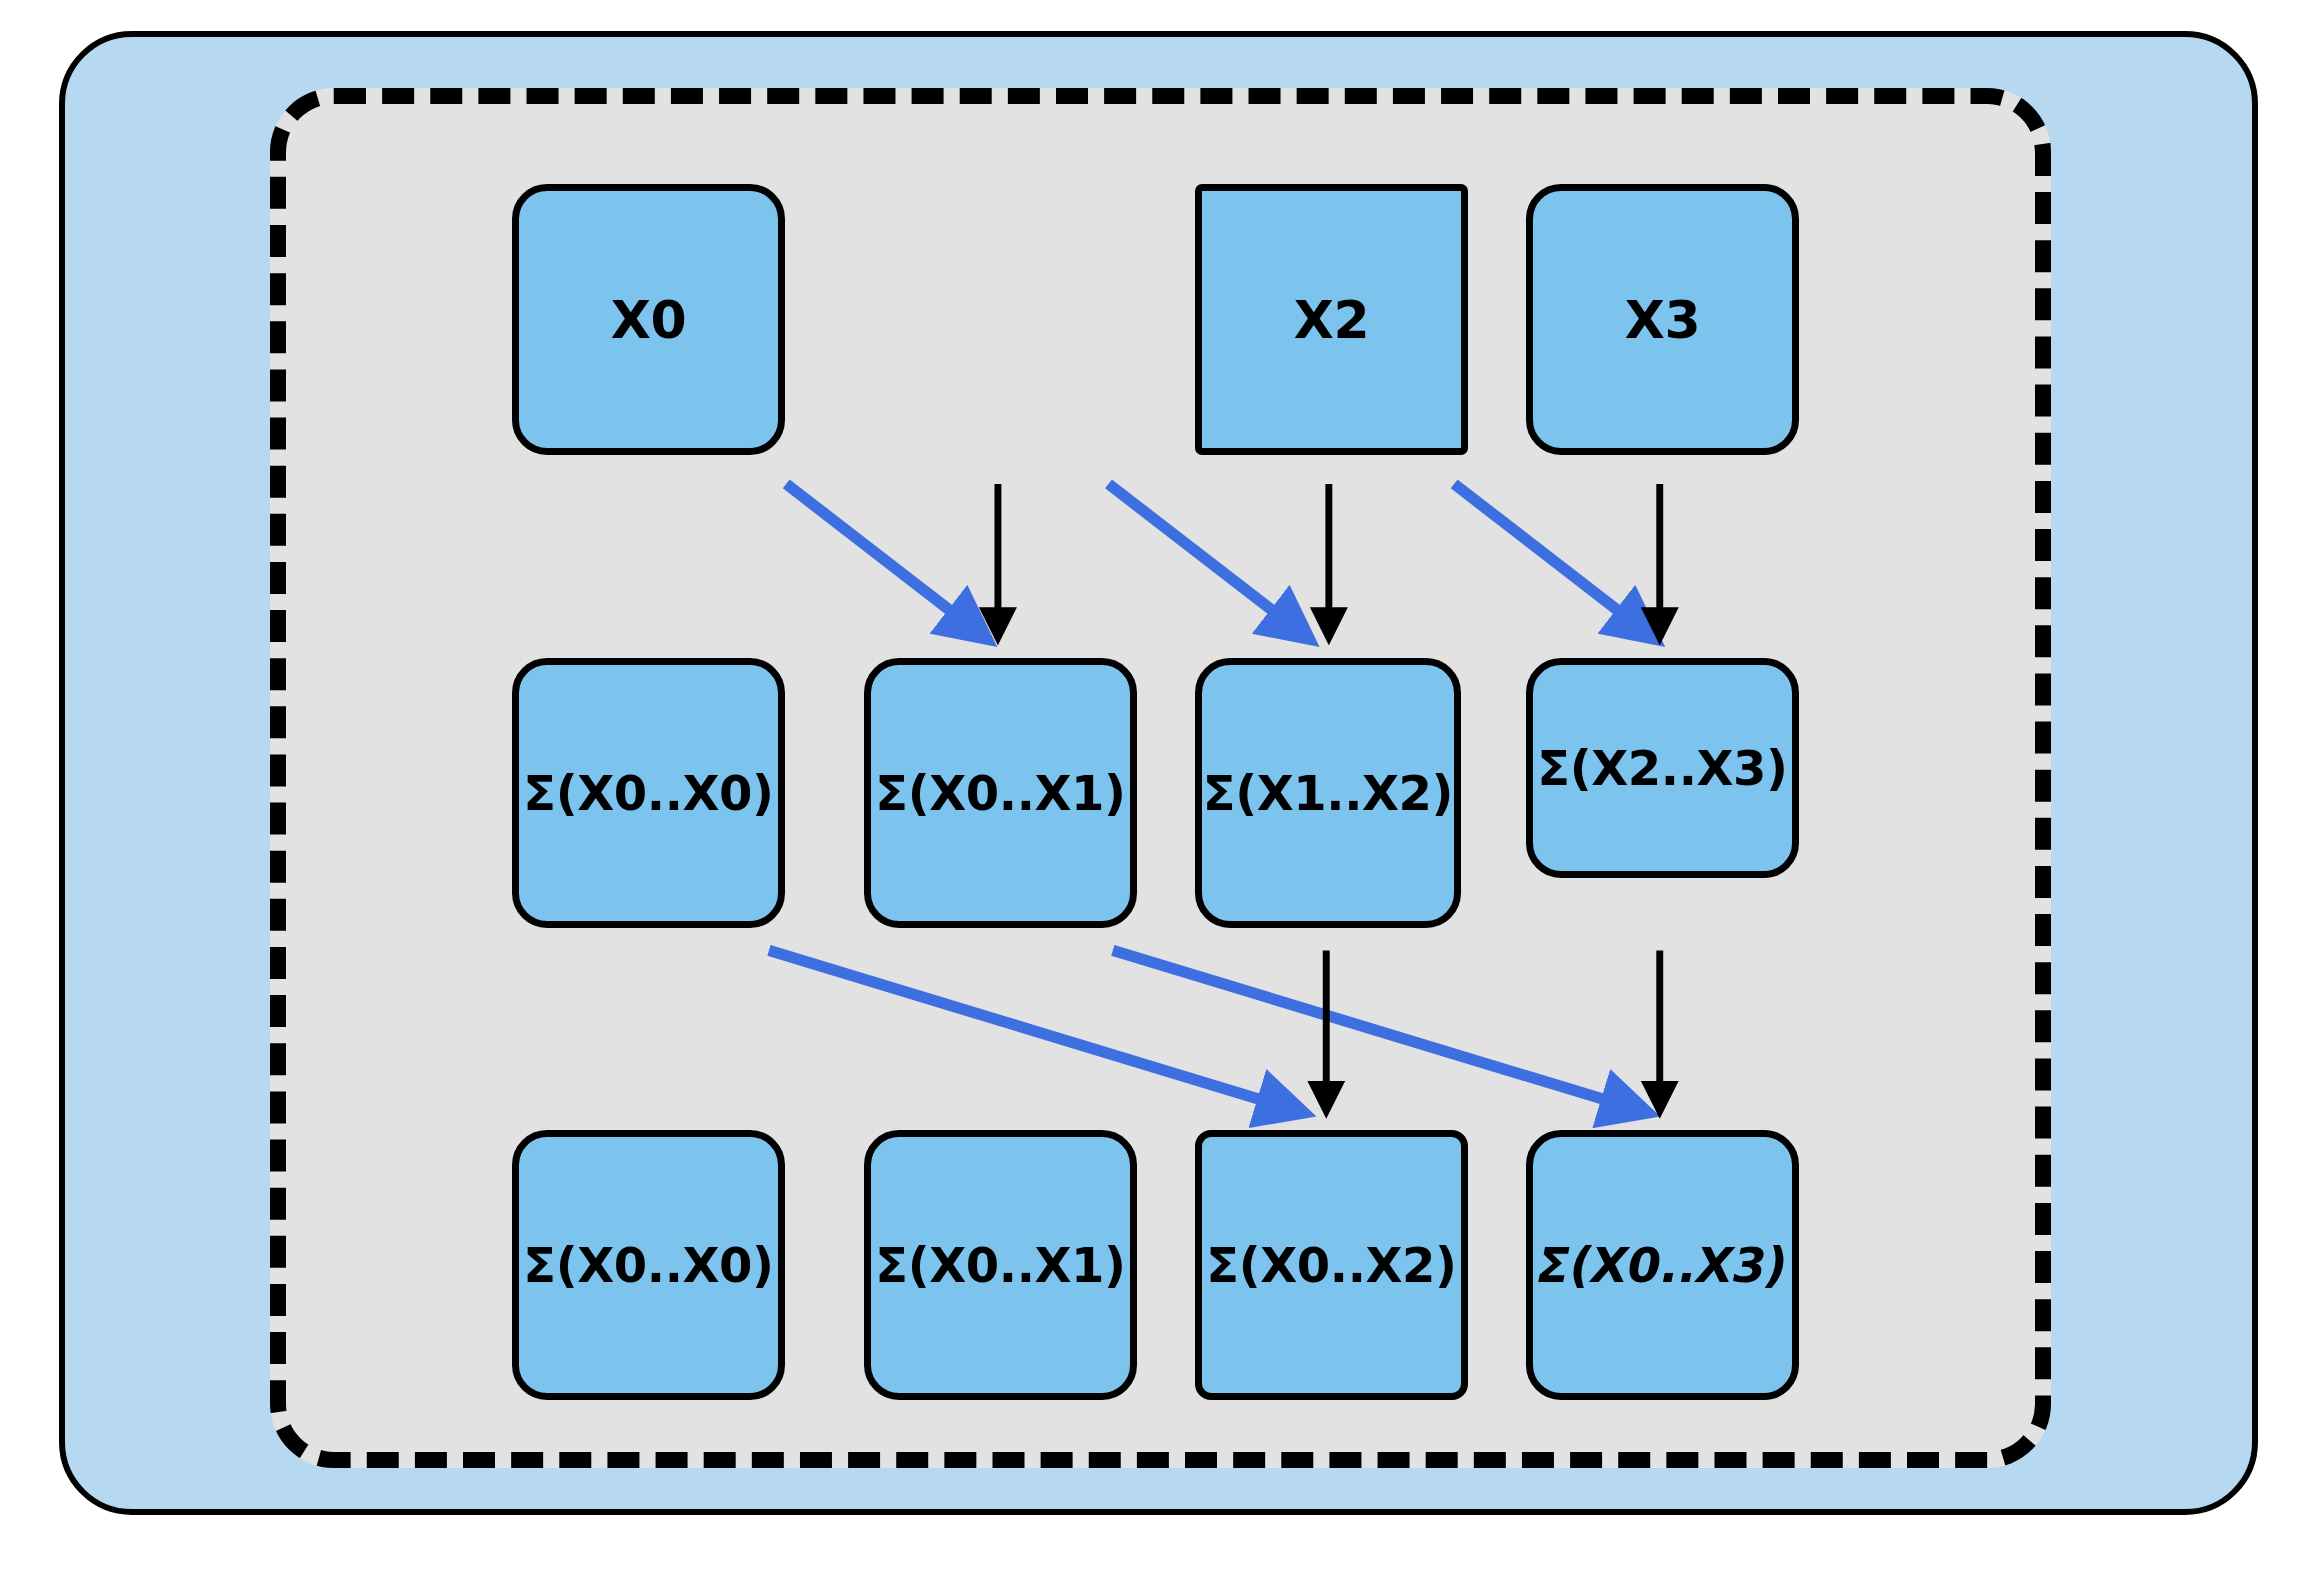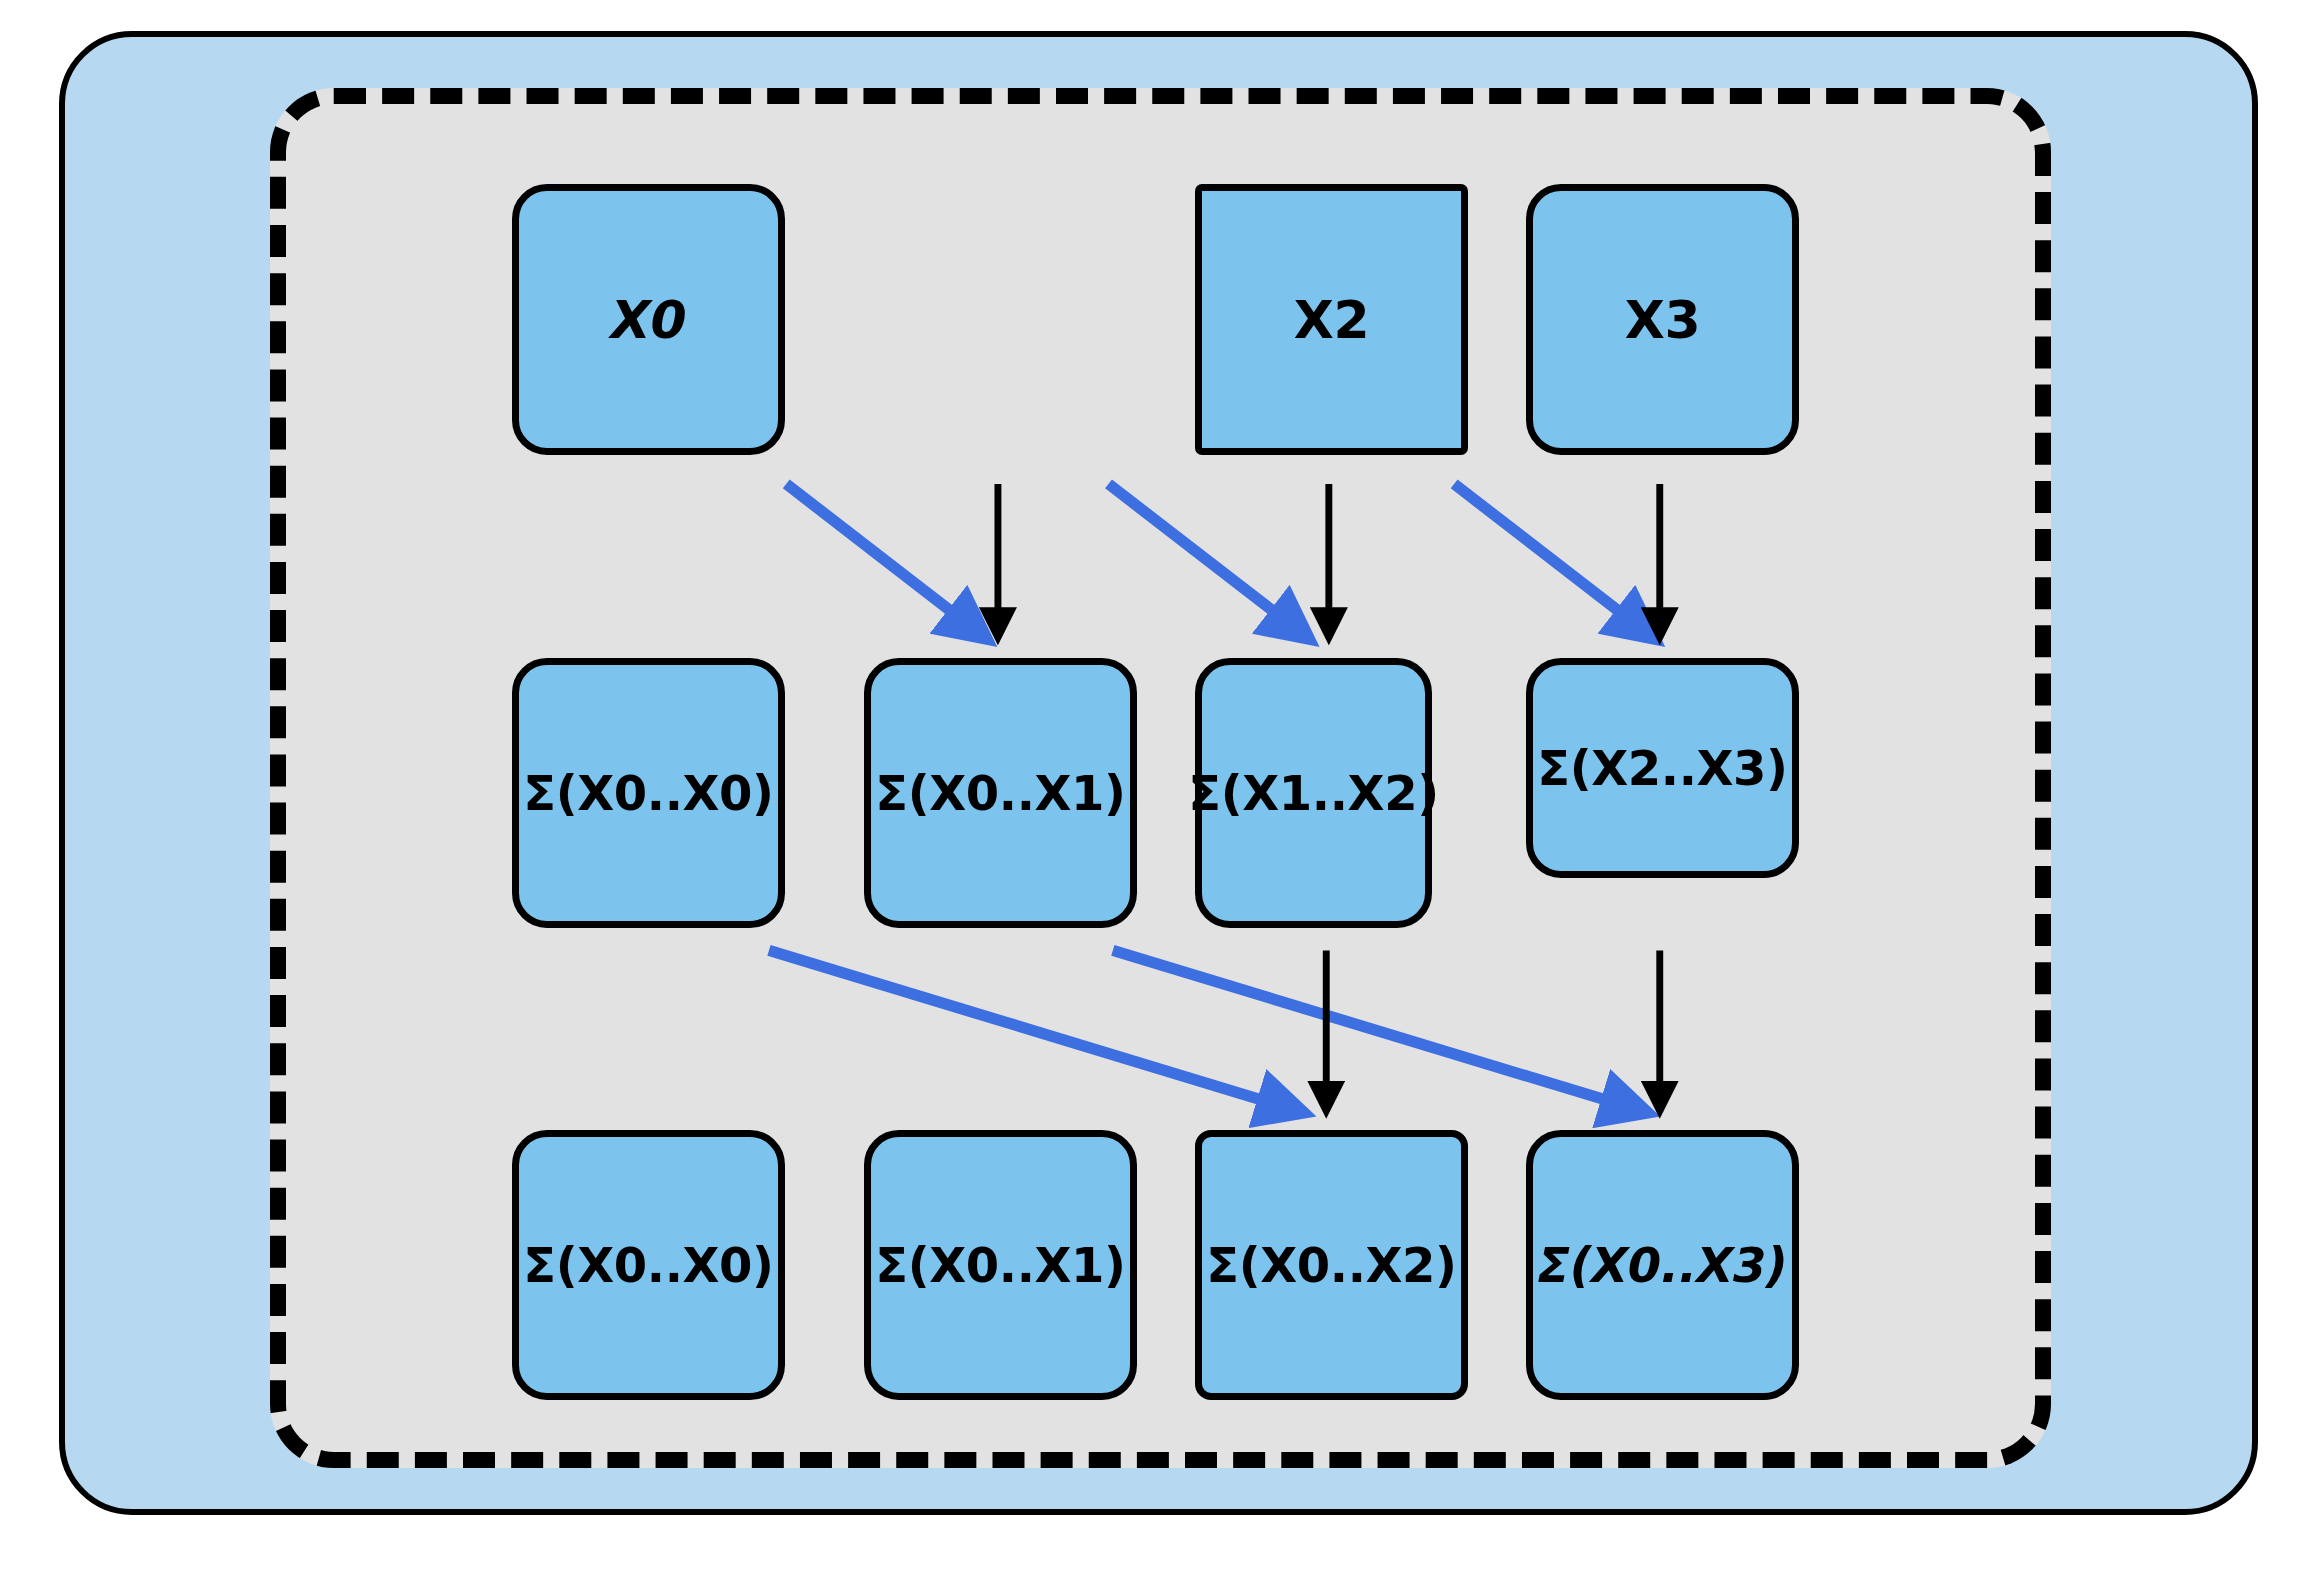--- a/index.html
+++ b/index.html
@@ -104,37 +104,37 @@
       <line x1="890" y1="1100" x2="1510" y2="1288" stroke="#3d6fe0" stroke-width="13" marker-end="url(#arrow-blue)"></line>
       <line x1="1288" y1="1100" x2="1908" y2="1288" stroke="#3d6fe0" stroke-width="13" marker-end="url(#arrow-blue)"></line>
     </g>
 
     <g>
       <line x1="1535" y1="1100" x2="1535" y2="1286" stroke="#000000" stroke-width="8" marker-end="url(#arrow-black)"></line>
       <line x1="1921" y1="1100" x2="1921" y2="1286" stroke="#000000" stroke-width="8" marker-end="url(#arrow-black)"></line>
     </g>
   </svg>
 
-  <div class="node-box row-input" style="left:512px; top:184px; width:273px; height:271px;font-style:italic;">
+  <div class="node-box row-input" style="left:512px; top:184px; width:273px; height:271px;">
     <span class="node-label">X0</span>
   </div>
   <div class="node-box row-input" style="left:1195px; top:184px; width:273px; height:271px;border-radius:7px;">
     <span class="node-label">X2</span>
   </div>
   <div class="node-box row-input" style="left:1526px; top:184px; width:273px; height:271px;">
     <span class="node-label">X3</span>
   </div>
 
   <div class="node-box row-partial" style="left:512px; top:658px; width:273px; height:270px;">
     <span class="node-label">Σ(X0..X0)</span>
   </div>
   <div class="node-box row-partial" style="left:864px; top:658px; width:273px; height:270px;">
     <span class="node-label">Σ(X0..X1)</span>
   </div>
-  <div class="node-box row-partial" style="left:1195px; top:658px; width:237px; height:270px;">
+  <div class="node-box row-partial" style="left:1195px; top:658px; width:266px; height:270px;">
     <span class="node-label">Σ(X1..X2)</span>
   </div>
   <div class="node-box row-partial" style="left:1526px; top:658px; width:273px; height:220px;">
     <span class="node-label">Σ(X2..X3)</span>
   </div>
 
   <div class="node-box row-final" style="left:512px; top:1130px; width:273px; height:270px;">
     <span class="node-label">Σ(X0..X0)</span>
   </div>
   <div class="node-box row-final" style="left:864px; top:1130px; width:273px; height:270px;">

